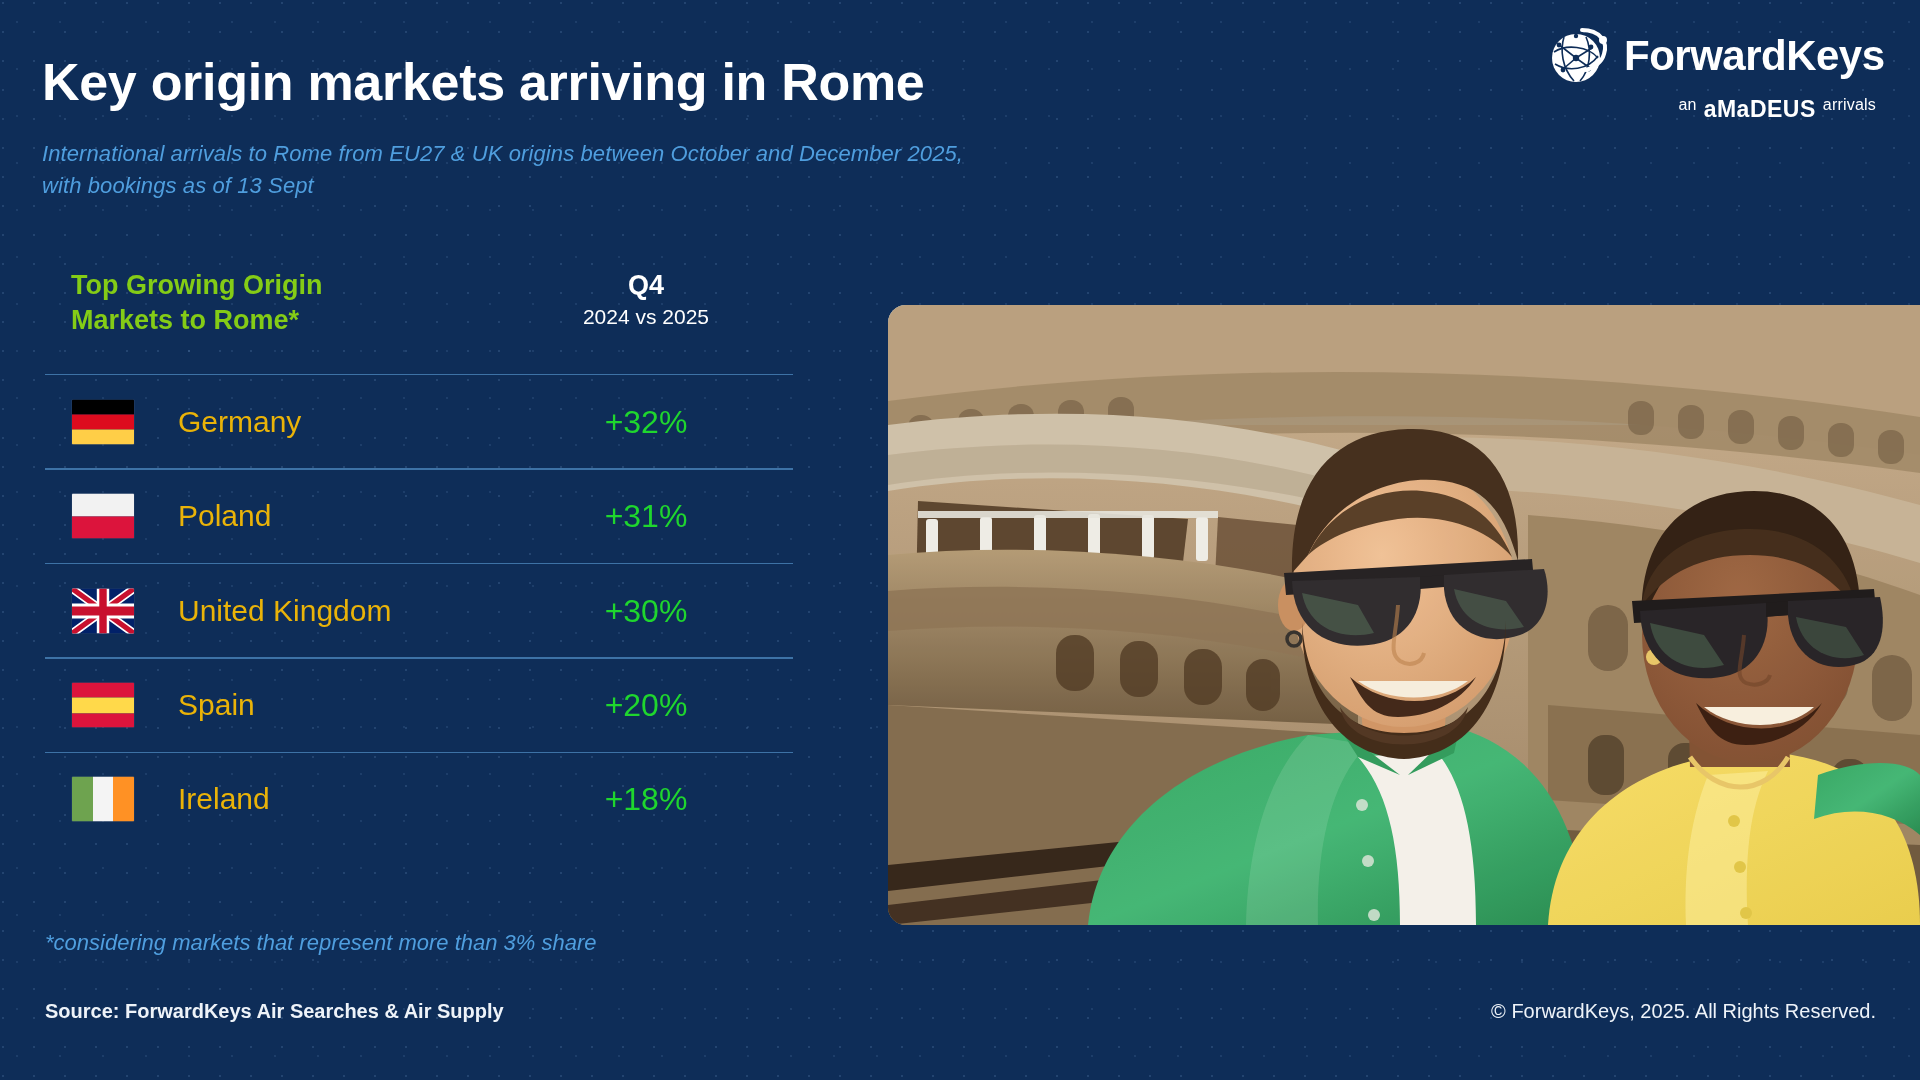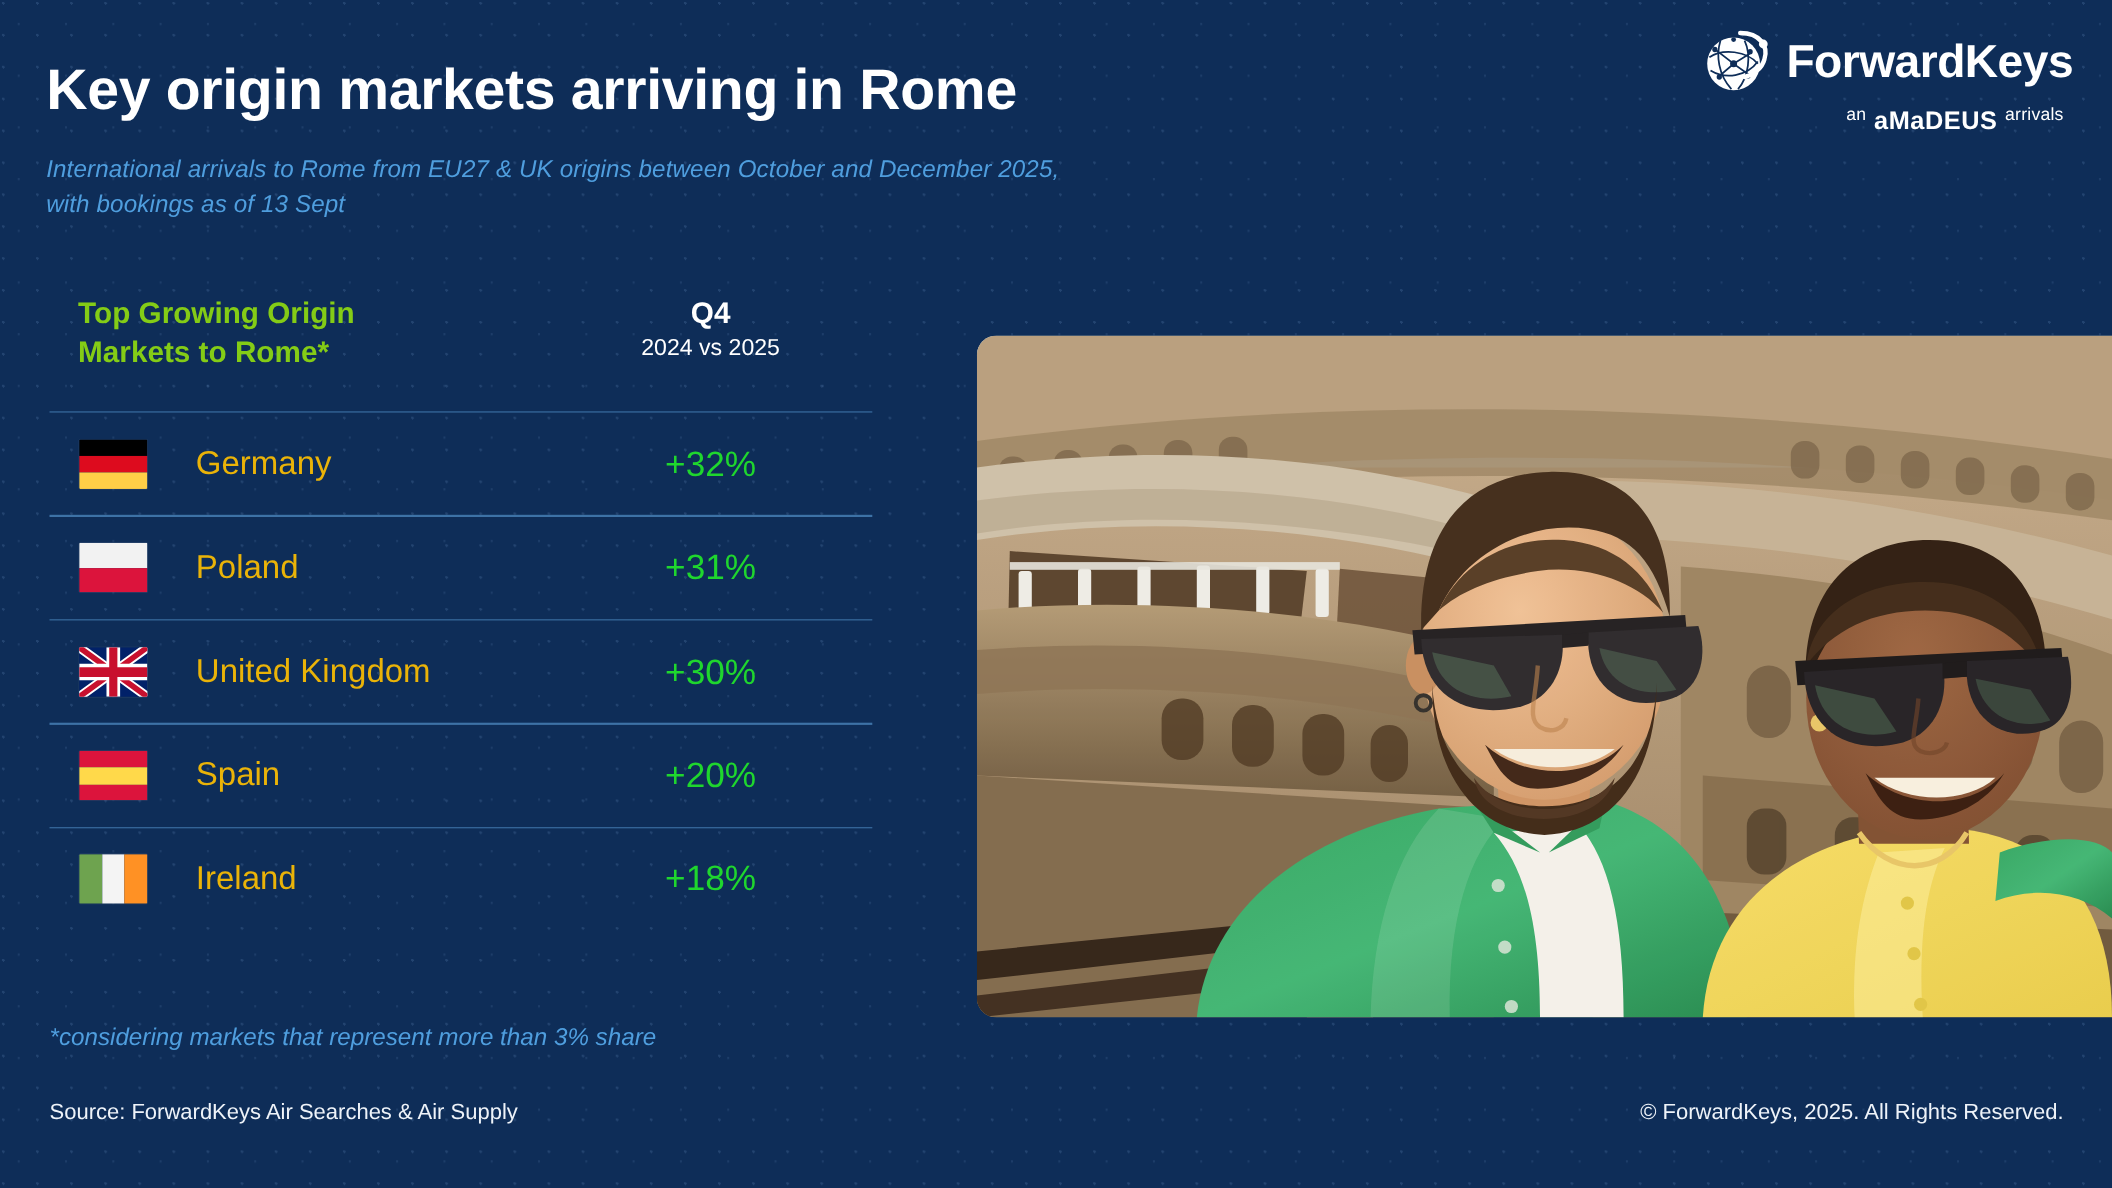--- a/index.html
+++ b/index.html
@@ -91,21 +91,21 @@
   
   .photo {
     position:absolute; left:888px; top:305px;
     width:1032px; height:620px;
     border-radius:18px 0 0 18px;
     overflow:hidden;
   }
   .photo svg { display:block; width:100%; height:100%; }
 
   
-  .src  { position:absolute; left:45px; top:1000px; font-size:20px; color:#eef3f9; }
+  .src  { position:absolute; left:45px; top:1000px; font-size:20px; color:#eef3f9;font-weight:bold; }
   .copy { position:absolute; right:44px; top:1000px; font-size:20px; color:#eef3f9; }
 
   
   .hstripes, .vstripes { width:100%; height:100%; display:flex; }
   .hstripes { flex-direction:column; }
   .vstripes { flex-direction:row; }
   .hstripes > i, .vstripes > i { display:block; flex:1 1 0; }
 </style>
 </head>
 <body>

